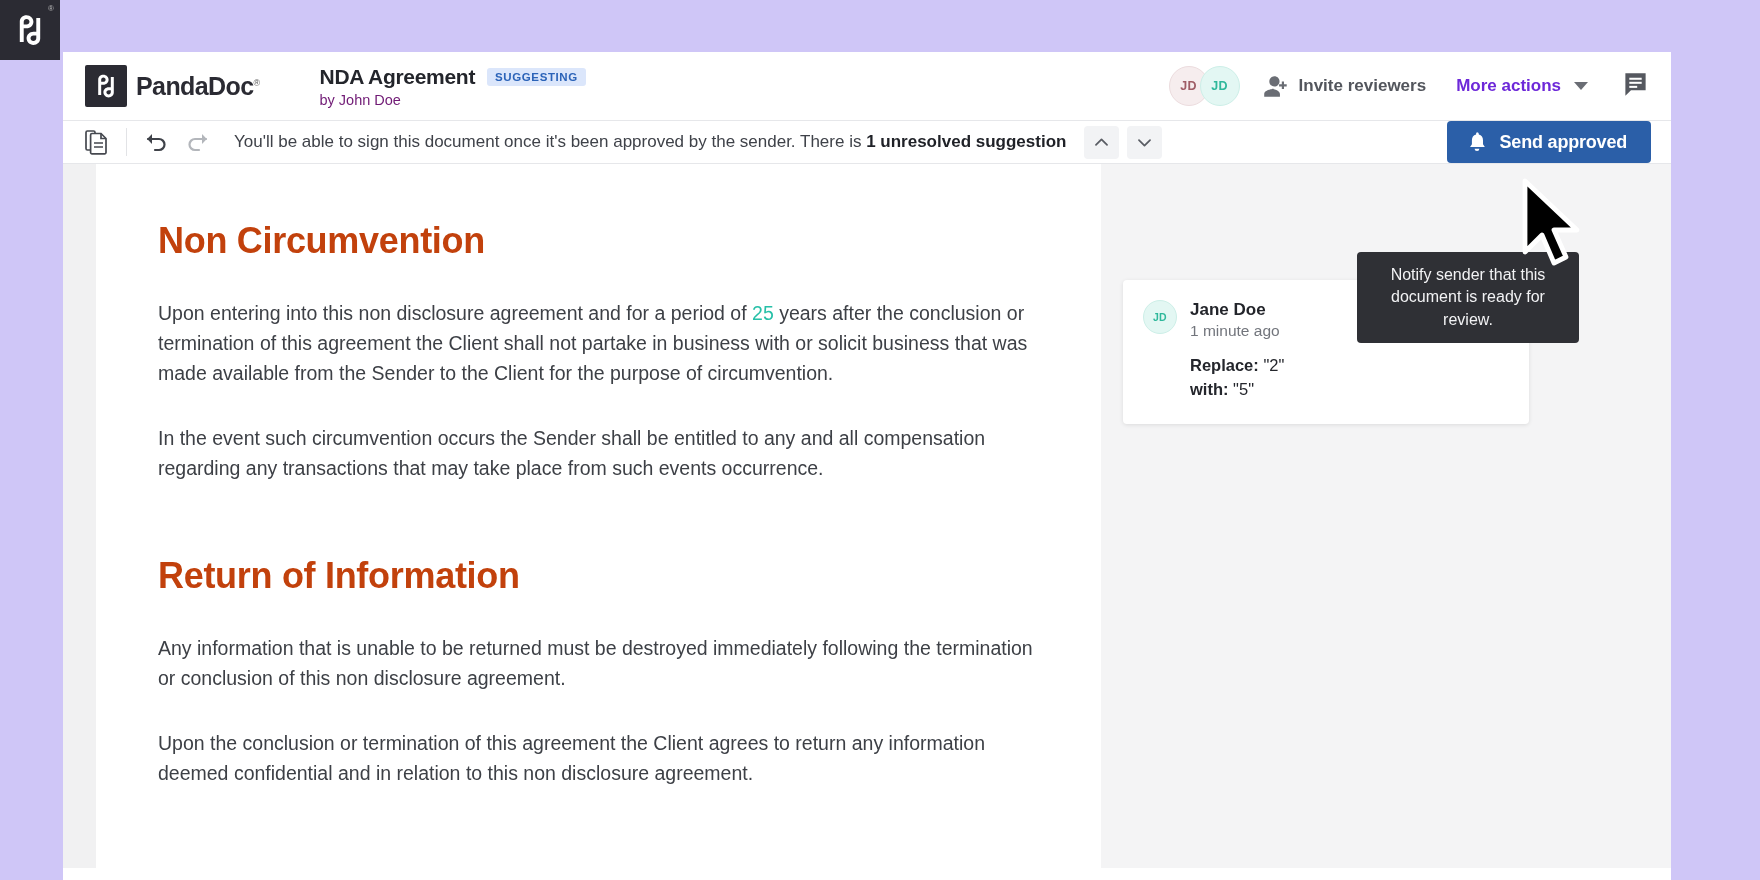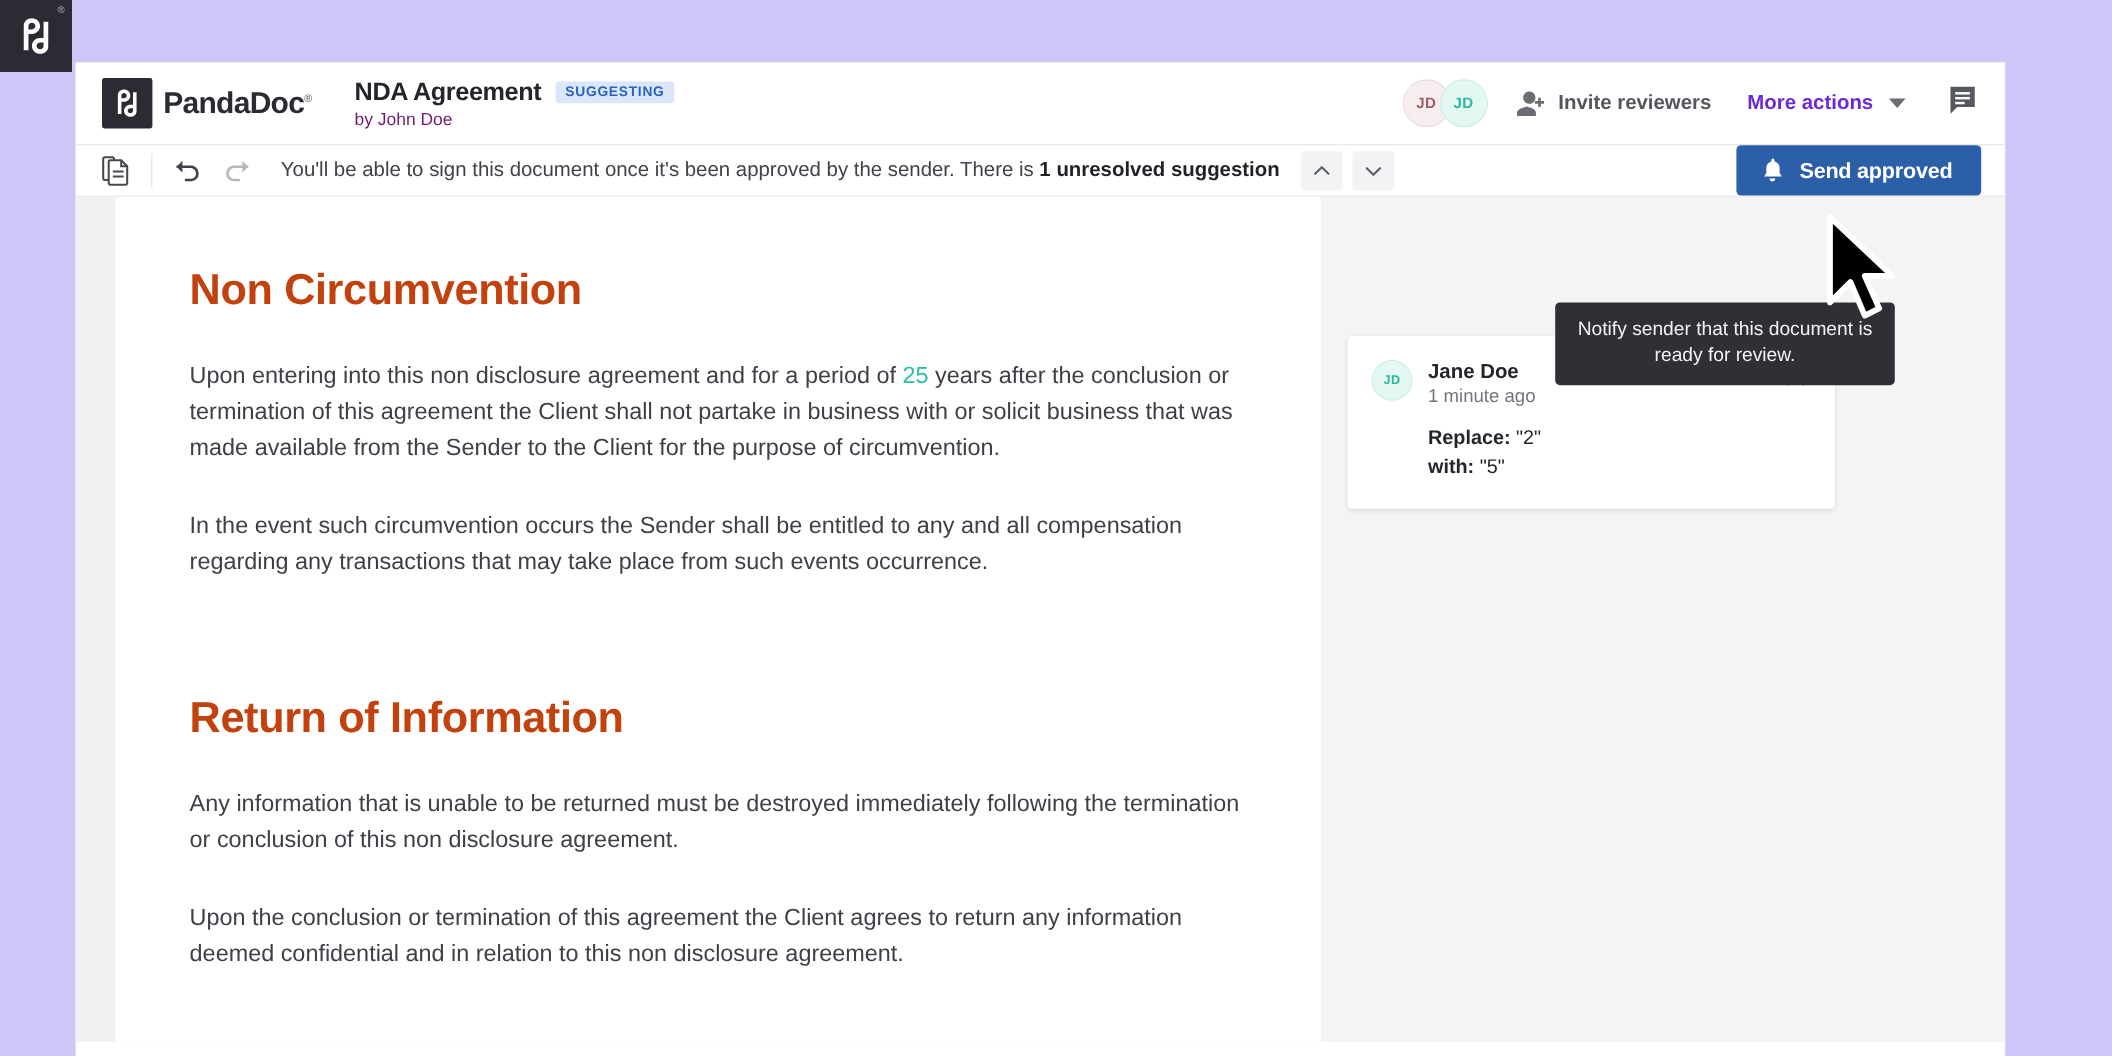--- a/index.html
+++ b/index.html
@@ -32,20 +32,21 @@
     overflow: hidden;
   }
 
   
   #header {
     height: 68px;
     background: #fff;
     display: flex; align-items: center;
     padding: 0 22px 0 22px;
     position: relative;
+    gap: 24px;
   }
   #brand { display: flex; align-items: center; gap: 0px; }
   #brand-mark {
     width: 42px; height: 42px; background: #2b2b33;
     display: flex; align-items: center; justify-content: center;
     border-radius: 2px;
   }
   #brand-mark svg { width: 26px; height: 26px; }
   #brand-word {
     font-size: 25px; font-weight: bold; color: #2b2b33;
@@ -145,21 +146,21 @@
 
   
   #tooltip {
     position: absolute;
     right: 92px; top: 200px;
     background: #2f3035; color: #f2f2f4;
     border-radius: 4px;
     padding: 12px 18px;
     font-size: 16px; line-height: 1.4;
     text-align: center;
-    width: 283px;
+    width: 222px;
     z-index: 40;
   }
 
   
   #cursor {
     position: absolute;
     left: 1521px; top: 178px;
     z-index: 60;
     pointer-events: none;
   }
@@ -182,21 +183,21 @@
     flex: 1;
     background: #f4f4f5;
     padding: 116px 22px 0 22px;
   }
 
   .doc-h1 {
     font-size: 36px; font-weight: bold; color: #c2410c;
     letter-spacing: -0.3px;
     margin-bottom: 36px;
   }
-  .doc-h1.second { margin-top: 94px; }
+  .doc-h1.second { margin-top: 72px; }
   .doc-p {
     font-size: 19.5px; line-height: 1.55; color: #3d4046;
     margin-bottom: 34px;
     max-width: 880px;
   }
   .hl-teal { color: #27c0a8; }
 
   
   #suggestion-card {
     background: #fff;

